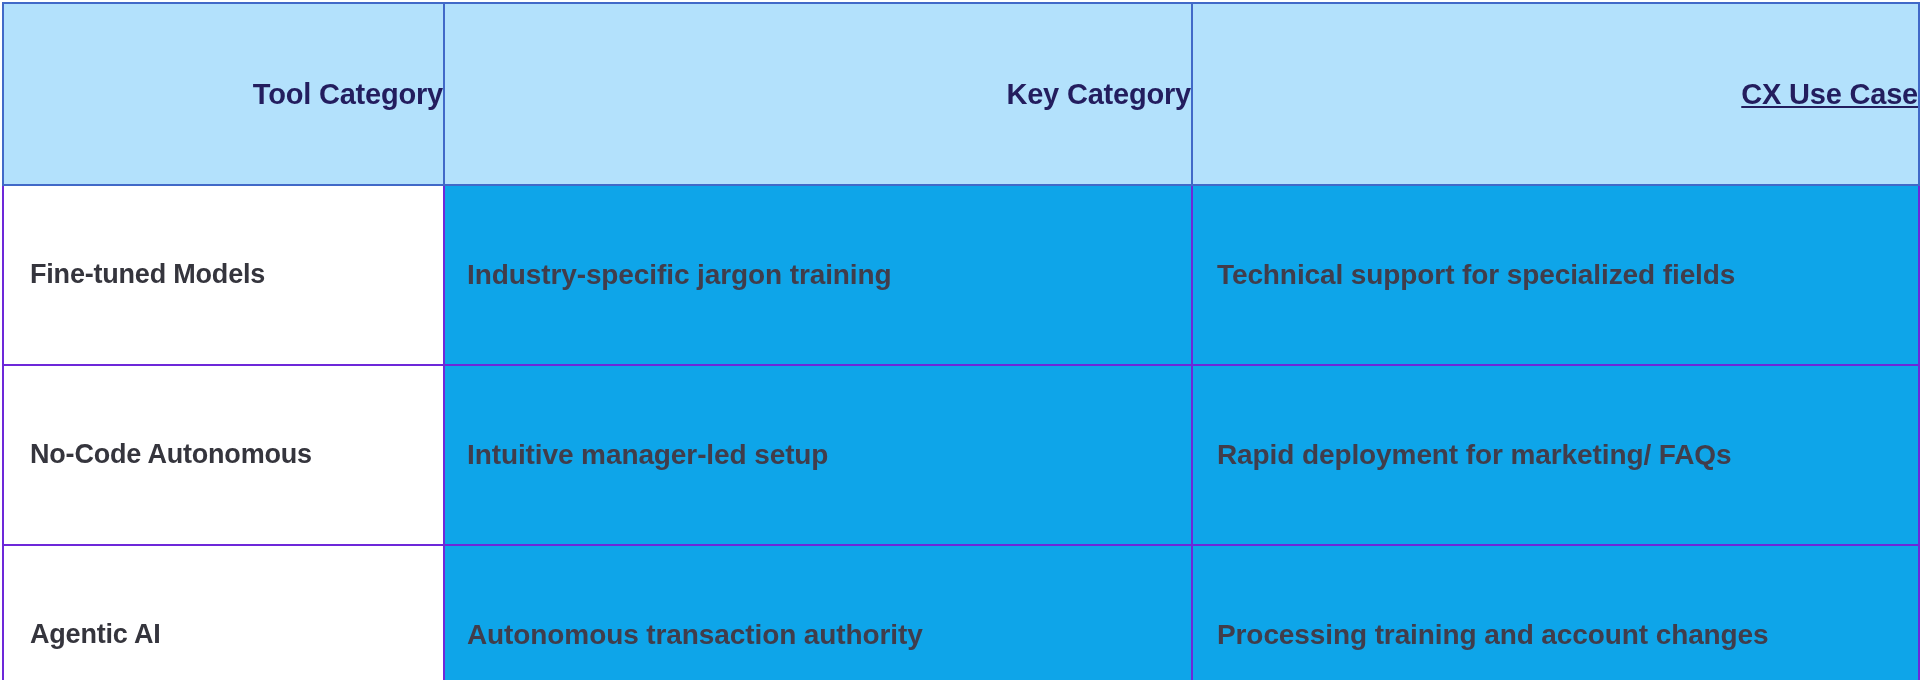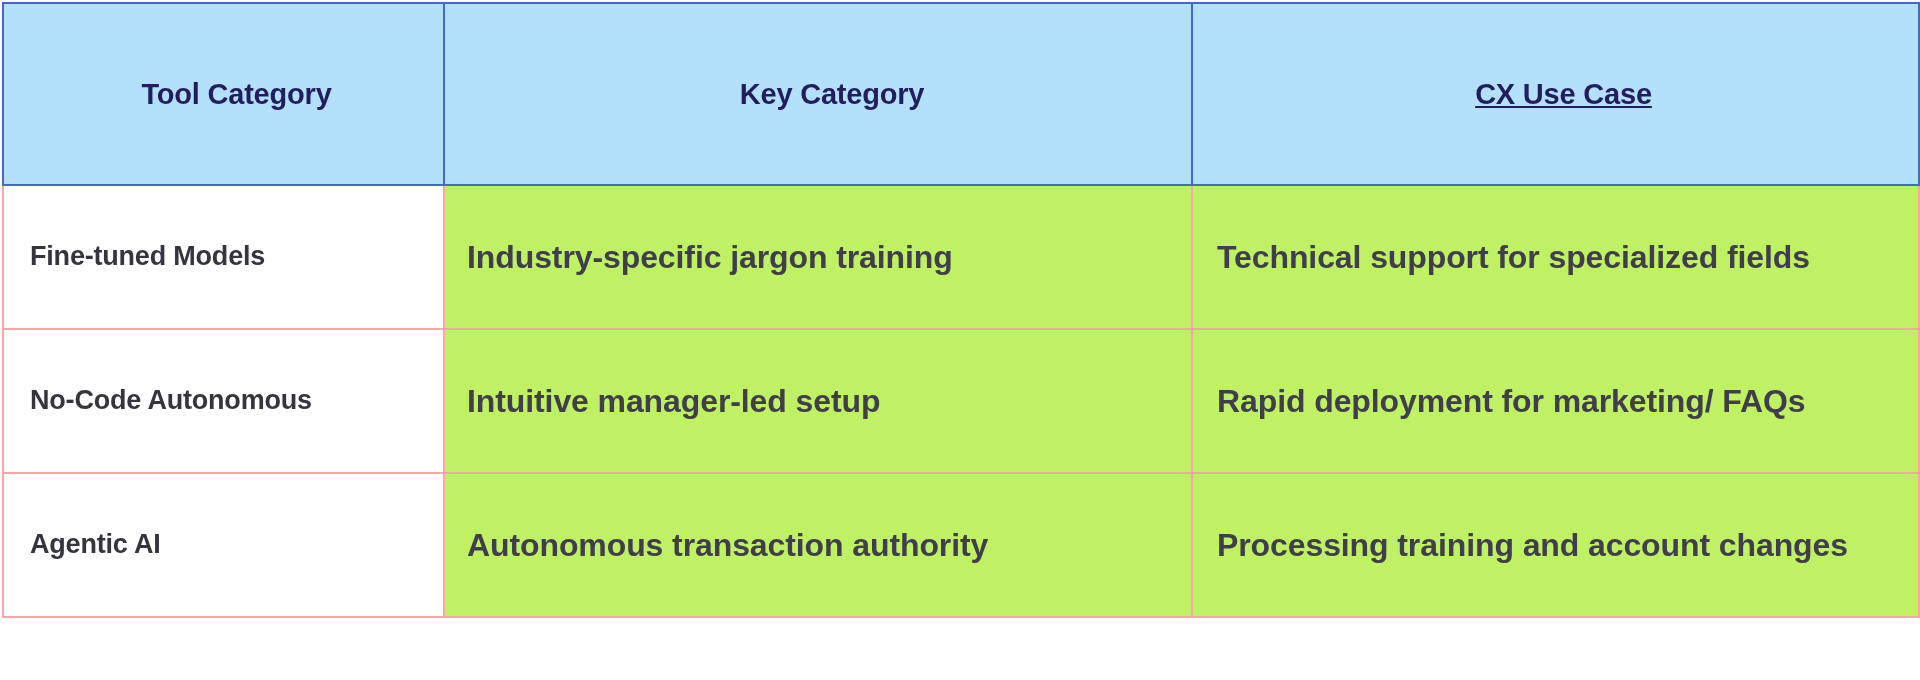--- a/index.html
+++ b/index.html
@@ -33,54 +33,54 @@
   table.cmp-table col.c1 { width: 441px; }
   table.cmp-table col.c2 { width: 748px; }
   table.cmp-table col.c3 { width: 727px; }
 
   
   thead tr.header-row th {
     background: #b3e1fc;
     border: 2px solid #4169c8;
     height: 180px;
     padding: 0 0 0 26px;
-    text-align: center;
+    text-align: right;
     vertical-align: middle;
     color: #231d5e;
     font-size: 29px;
     font-weight: 700;
     letter-spacing: -0.2px;
     line-height: 1.2;
   }
   thead tr.header-row th.th-key   { padding-left: 28px; }
   thead tr.header-row th.th-usec  { padding-left: 16px; text-decoration: underline; }
 
   
   tbody tr.body-row td {
-    height: 144px;
-    border: 2px solid #fca5a5;
+    height: 180px;
+    border: 2px solid #6d28d9;
     vertical-align: middle;
     box-sizing: border-box;
   }
 
   td.cell-category {
     background: #ffffff;
     color: #35353d;
     font-size: 27px;
     font-weight: 700;
     padding: 0 0 0 26px;
     letter-spacing: -0.2px;
     line-height: 1.25;
   }
 
   td.cell-feature,
   td.cell-usecase {
-    background: #bef264;
+    background: #0ea5e9;
     color: #413d4b;
-    font-size: 32px;
+    font-size: 28px;
     font-weight: 600;
     letter-spacing: -0.1px;
     line-height: 1.9;
   }
   td.cell-feature  { padding: 0 20px 0 22px; }
   td.cell-usecase  { padding: 0 34px 0 24px; }
 
   td.cell-usecase .usecase-text {
     display: block;
     max-width: 640px;

